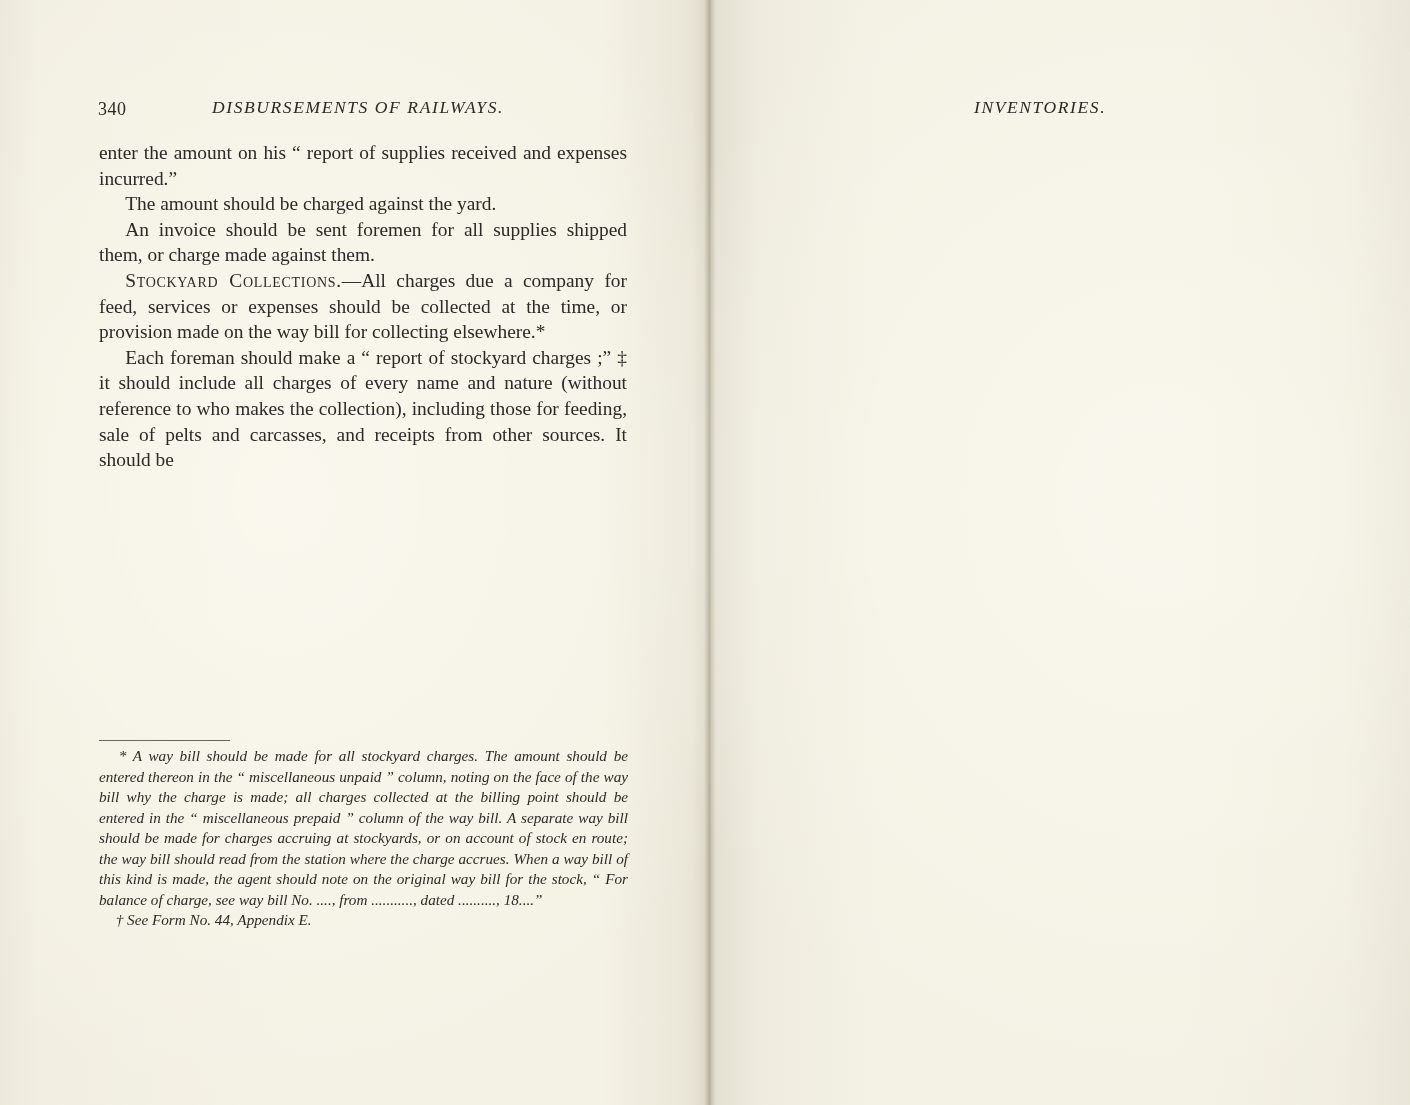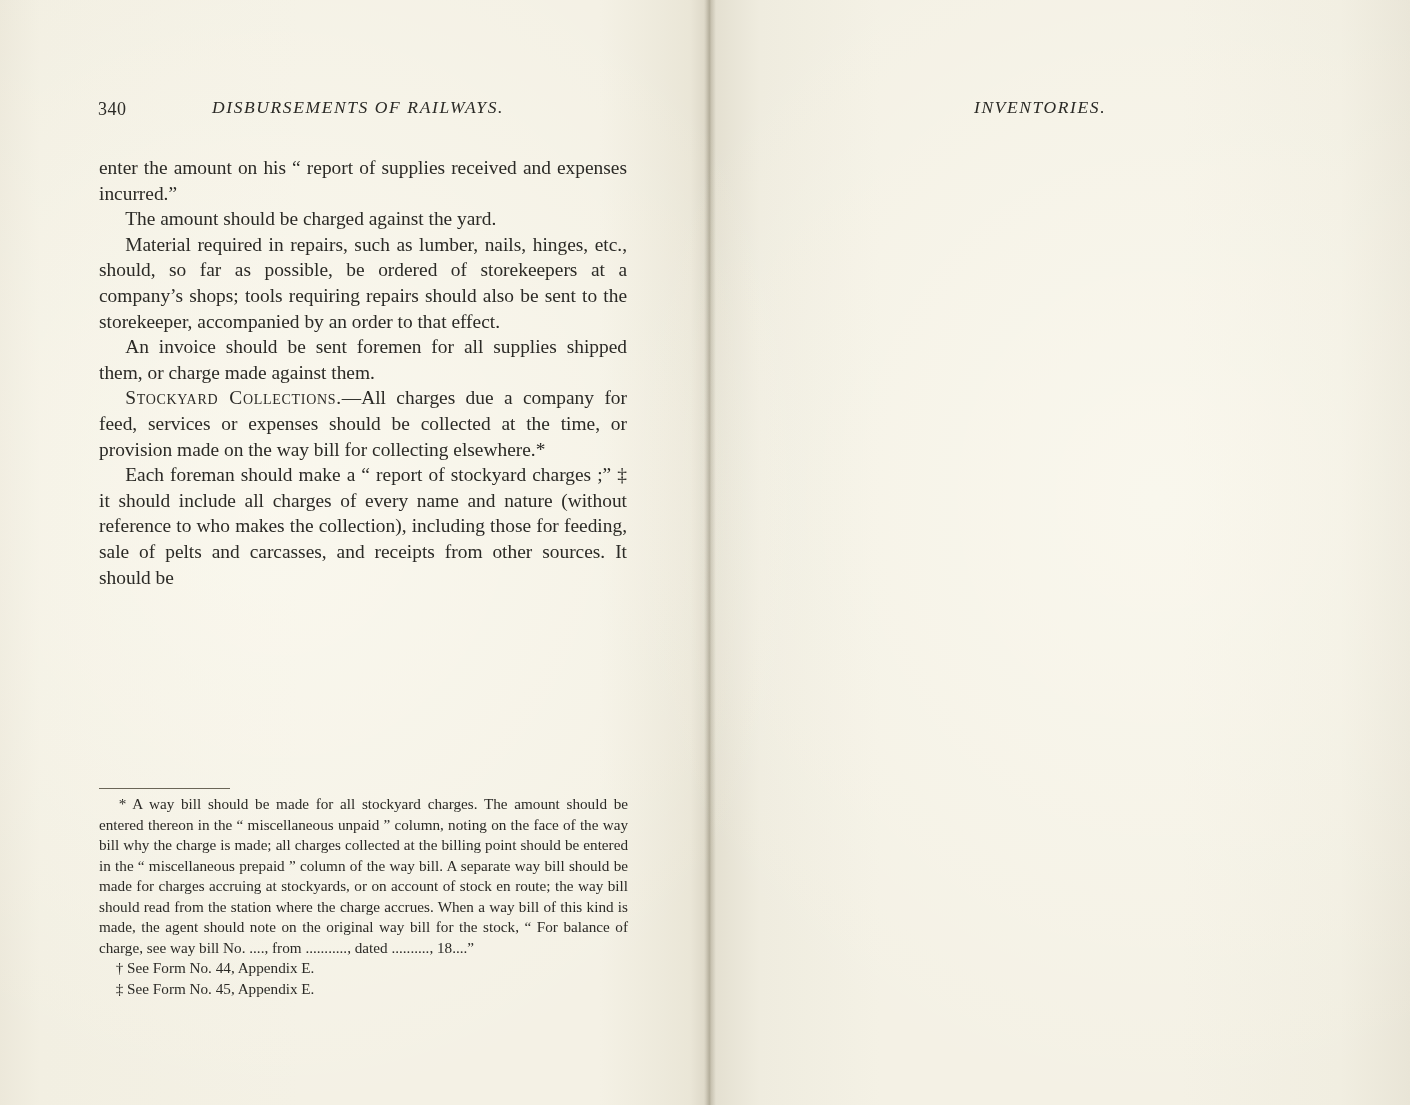--- a/index.html
+++ b/index.html
@@ -75,32 +75,32 @@
   .page-left  .textblock { left: 99px;  width: 528px; }
 
   .textblock p {
     margin: 0;
     font-size: 19.4px;
     line-height: 25.6px;
     text-align: justify;
     text-indent: 1.35em;
     hyphens: none;
   }
-  .textblock p.noindent { text-indent: 0; margin-top: 15px; }
+  .textblock p.noindent { text-indent: 0; }
 
   .smallcaps {
     font-variant: small-caps;
     letter-spacing: 0.7px;
   }
 
   .footnotes {
     position: absolute;
     width: 528px;
   }
-  .page-left  .footnotes { left: 99px;  top: 788px; width: 529px; }
+  .page-left  .footnotes { left: 99px;  top: 740px; width: 529px; font-style: italic; }
 
   .fn-rule {
     width: 131px;
     height: 0;
     border-top: 1.4px solid #6a6557;
     margin: 0 0 5px 0;
   }
 
   .footnotes p {
     margin: 0;
@@ -121,33 +121,31 @@
 
   <div class="page page-left">
 
     <div class="folio folio-left">340</div>
 
     <div class="running-head">DISBURSEMENTS OF RAILWAYS.</div>
 
     <div class="textblock">
       <p class="noindent">enter the amount on his “ report of supplies received and expenses incurred.”</p>
       <p>The amount should be charged against the yard.</p>
-      <p>Material required in repairs, such as lumber, nails, hinges, etc., should, so far as possible, be ordered of storekeepers at a company’s shops; tools requiring repairs should also be sent to the storekeeper, accompanied by an order to that effect.</p>
       <p>An invoice should be sent foremen for all supplies shipped them, or charge made against them.</p>
 
       <p><span class="smallcaps">Stockyard Collections.</span><span>—All charges due a company for feed, services or expenses should be collected at the time, or provision made on the way bill for collecting elsewhere.*</span></p>
 
       <p>Each foreman should make a “ report of stockyard charges ;” ‡ it should include all charges of every name and nature (without reference to who makes the collection), including those for feeding, sale of pelts and carcasses, and receipts from other sources.  It should be</p>
     </div>
 
     <div class="footnotes">
       <div class="fn-rule"></div>
       <p>* A way bill should be made for all stockyard charges.  The amount should be entered thereon in the “ miscellaneous unpaid ” column, noting on the face of the way bill why the charge is made; all charges collected at the billing point should be entered in the “ miscellaneous prepaid ” column of the way bill.  A separate way bill should be made for charges accruing at stockyards, or on account of stock en route; the way bill should read from the station where the charge accrues.  When a way bill of this kind is made, the agent should note on the original way bill for the stock, “ For balance of charge, see way bill No. ...., from ..........., dated .........., 18....”</p>
       <p class="tight">† See Form No. 44, Appendix E.</p>
-      <p class="tight">‡ See Form No. 45, Appendix E.</p>
     </div>
   </div>
 
   <div class="page page-right">
 
     <div class="running-head">INVENTORIES.</div>
 
   </div>
 
 </div>

